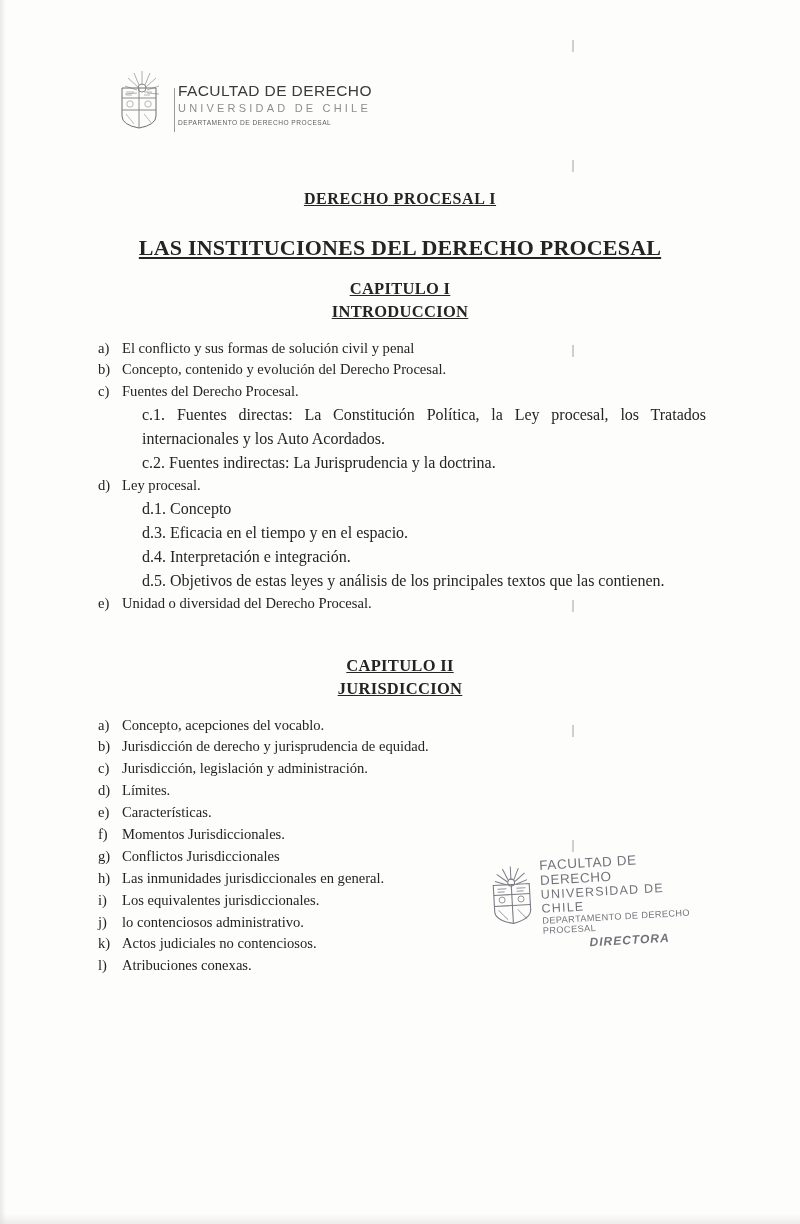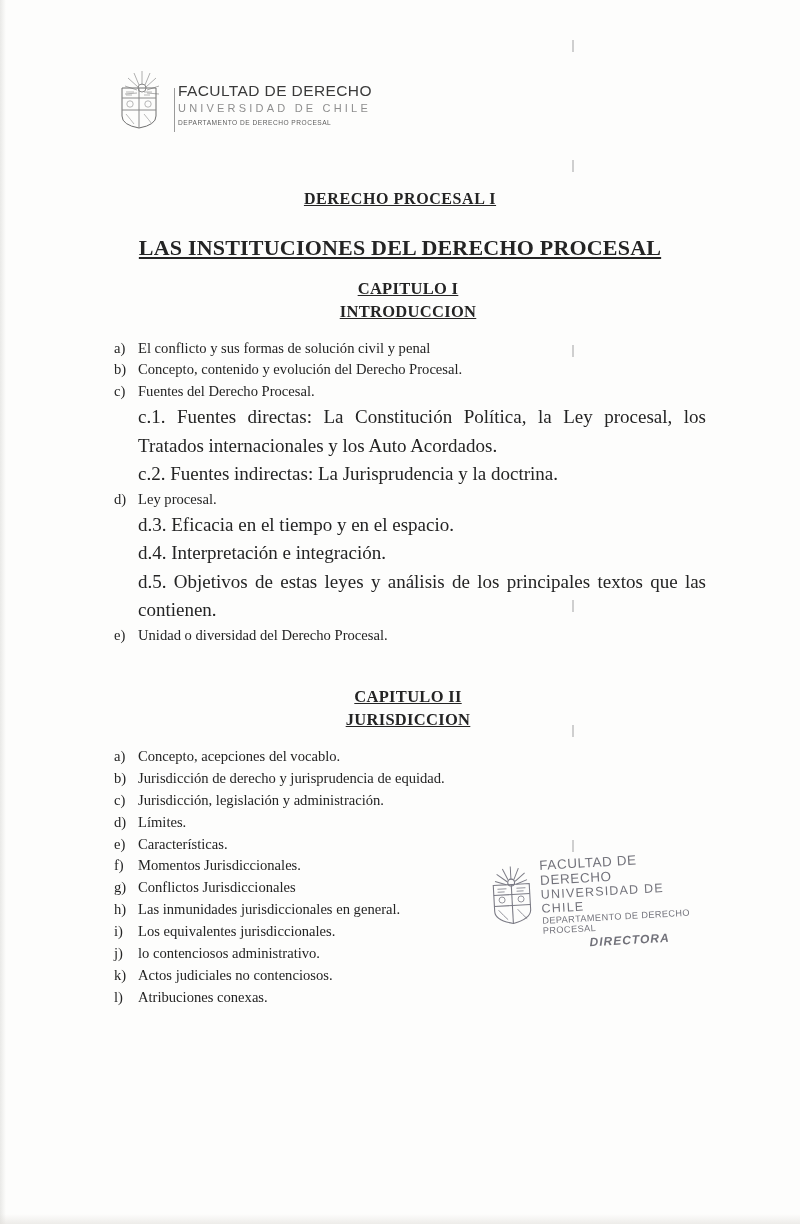--- a/index.html
+++ b/index.html
@@ -113,21 +113,21 @@
     font-weight: bold;
     font-size: 16.5px;
     line-height: 1.38;
     letter-spacing: .3px;
   }
   .chapter-head span { text-decoration: underline; }
 
   
   .content {
     position: absolute;
-    left: 108px;
+    left: 92px;
     right: 92px;
     top: 278px;
   }
   .chapter { margin-bottom: 0; }
   .chapter.two { margin-top: 40px; }
 
   .items { margin-top: 14px; }
 
   .item {
     display: flex;
@@ -138,23 +138,23 @@
   .item .marker {
     width: 30px;
     flex: 0 0 30px;
     text-align: left;
     padding-left: 6px;
     box-sizing: border-box;
   }
   .item .text { flex: 1 1 auto; }
 
   .subitem {
-    font-size: 19px;
+    font-size: 16px;
     line-height: 1.5;
-    margin-left: 30px;
+    margin-left: 50px;
     text-align: justify;
     padding-right: 2px;
   }
   .subitem.justify { text-align: justify; }
 
   
   .stamp {
     position: absolute;
     left: 485px;
     top: 855px;
@@ -270,20 +270,21 @@
         <div class="item">
           <div class="marker">c)</div>
           <div class="text">Fuentes del Derecho Procesal.</div>
         </div>
         <div class="subitem justify">c.1. Fuentes directas: La Constitución Política, la Ley procesal, los Tratados internacionales y los Auto Acordados.</div>
         <div class="subitem">c.2. Fuentes indirectas: La Jurisprudencia y la doctrina.</div>
         <div class="item">
           <div class="marker">d)</div>
           <div class="text">Ley procesal.</div>
         </div>
+        <div class="subitem">d.1. Concepto</div>
         <div class="subitem">d.3. Eficacia en el tiempo y en el espacio.</div>
         <div class="subitem">d.4. Interpretación e integración.</div>
         <div class="subitem">d.5. Objetivos de estas leyes y análisis de los principales textos que las contienen.</div>
         <div class="item">
           <div class="marker">e)</div>
           <div class="text">Unidad o diversidad del Derecho Procesal.</div>
         </div>
       </div>
     </section>
 

